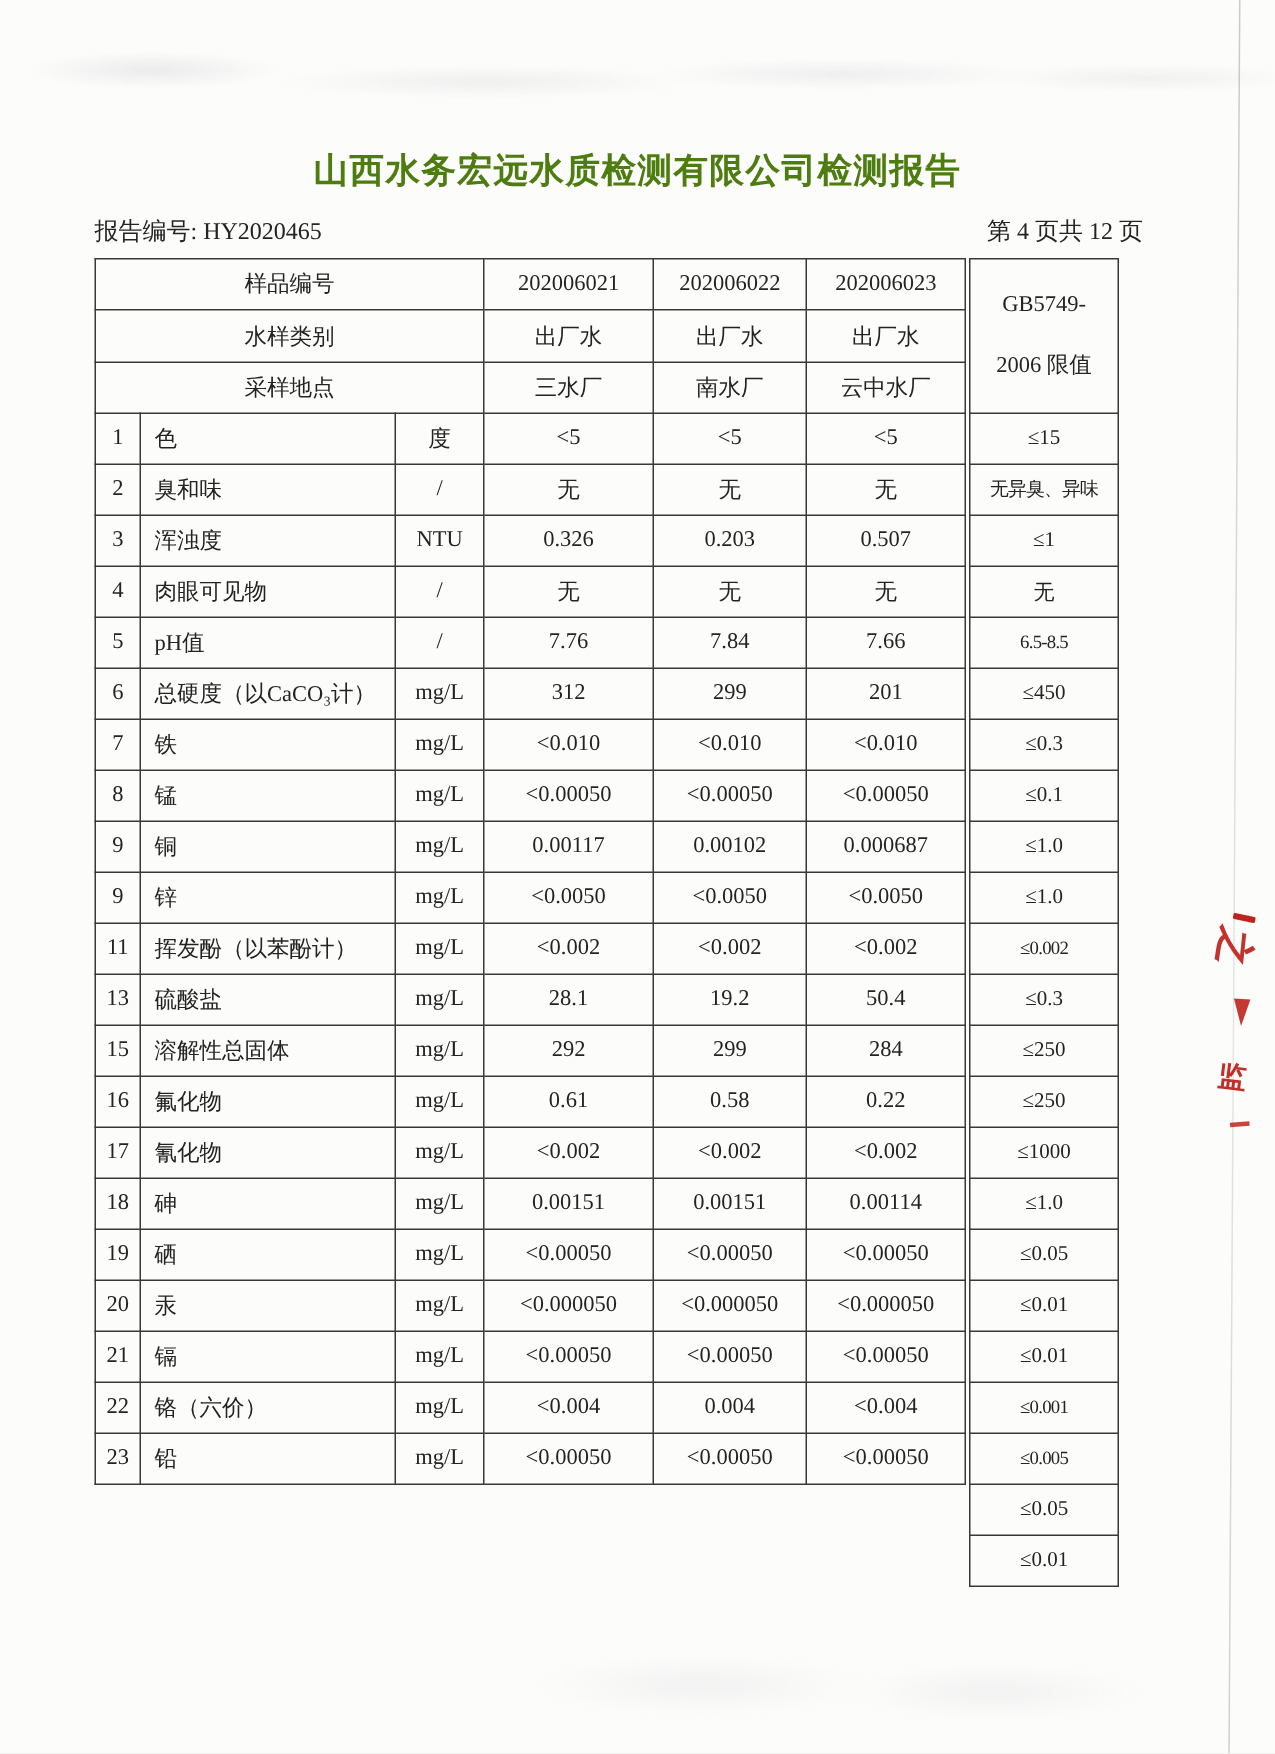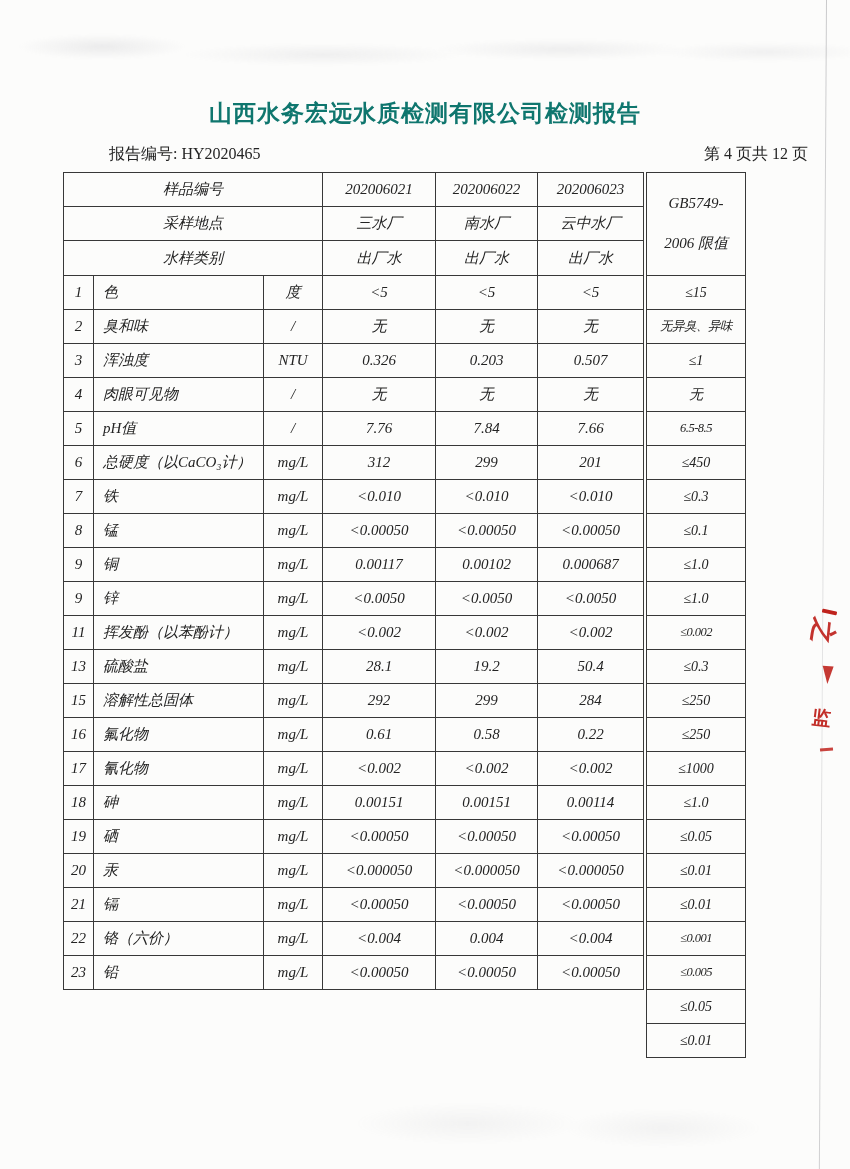--- a/index.html
+++ b/index.html
@@ -34,29 +34,29 @@
   .scan-edge-line {
     position: absolute; top: 0; left: 826px; width: 1px; height: 1169px;
     background: linear-gradient(to bottom, rgba(140,140,145,0.45), rgba(140,140,145,0.20) 60%, rgba(140,140,145,0.40));
     transform: rotate(0.35deg); transform-origin: top center;
   }
   
   .title {
     position: absolute; top: 98px; left: 0; width: 850px;
     text-align: center;
     font-family: "Liberation Sans", "DejaVu Sans", sans-serif;
-    font-weight: 700; font-size: 23px; letter-spacing: 1px; color: #0f766e;
+    font-weight: 700; font-size: 23px; letter-spacing: 1px; color: #4d7c0f;
   }
   .meta {
     position: absolute; top: 144px; left: 63px; width: 699px;
     display: flex; justify-content: space-between; align-items: baseline;
-    font-size: 16px; color: #242424; margin-left: 46px;
+    font-size: 16px; color: #242424;
   }
   
-  .tables { position: absolute; top: 172px; left: 63px; display: flex; align-items: flex-start; font-style: italic; }
+  .tables { position: absolute; top: 172px; left: 63px; display: flex; align-items: flex-start; }
   table { border-collapse: collapse; table-layout: fixed; }
   td {
     border: 1px solid #383838;
     text-align: center; vertical-align: middle;
     font-size: 15px; color: #232323;
     overflow: hidden; white-space: nowrap;
   }
   .main-table { width: 580px; }
   .main-table tr { height: 34px; }
   .main-table tr.hdr { height: 34px; }
@@ -105,31 +105,31 @@
           <col style="width:102px">
           <col style="width:106px">
       </colgroup>
       <tbody id="main-body">
         <tr class="hdr">
           <td colspan="3">样品编号</td>
           <td>202006021</td>
           <td>202006022</td>
           <td>202006023</td>
         </tr>
+        <tr class="hdr" style="height:35px">
+          <td colspan="3">水样类别</td>
+          <td>出厂水</td>
+          <td>出厂水</td>
+          <td>出厂水</td>
+        </tr>
         <tr class="hdr">
           <td colspan="3">采样地点</td>
           <td>三水厂</td>
           <td>南水厂</td>
           <td>云中水厂</td>
-        </tr>
-        <tr class="hdr" style="height:35px">
-          <td colspan="3">水样类别</td>
-          <td>出厂水</td>
-          <td>出厂水</td>
-          <td>出厂水</td>
         </tr>
       <tr>
             <td class="c-no">1</td>
             <td class="c-item">色</td>
             <td class="c-unit">度</td>
             <td class="c-v1">&lt;5</td>
             <td class="c-v2">&lt;5</td>
             <td class="c-v3">&lt;5</td>
           </tr>
           <tr>

